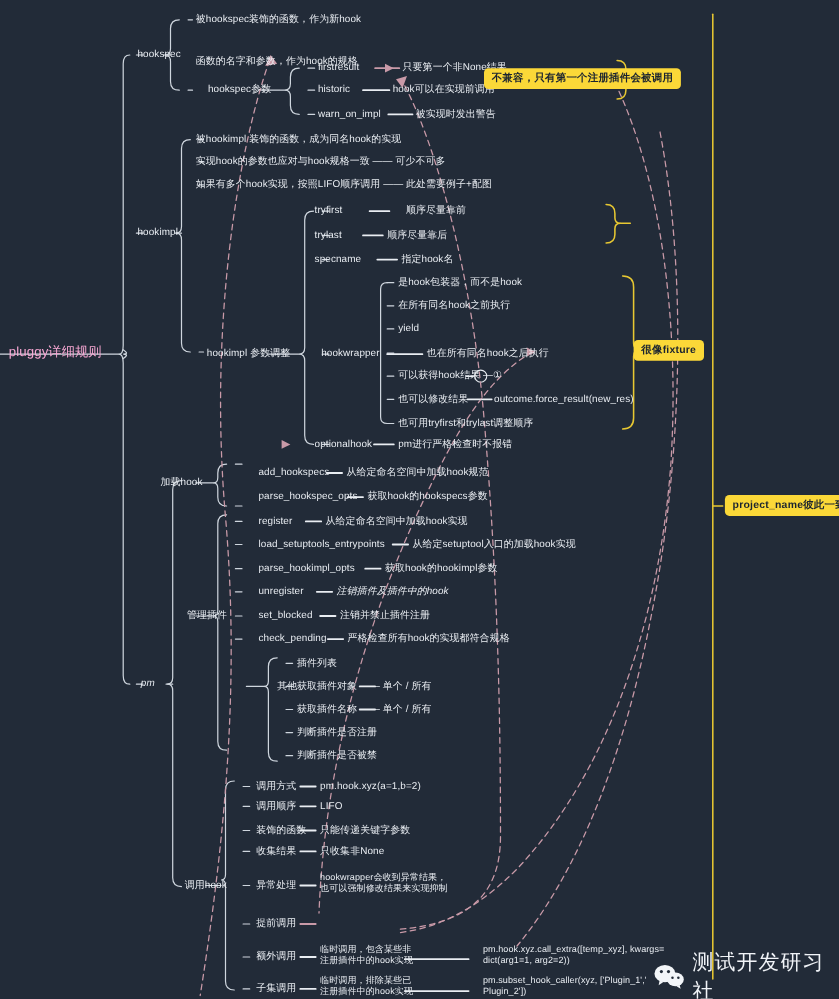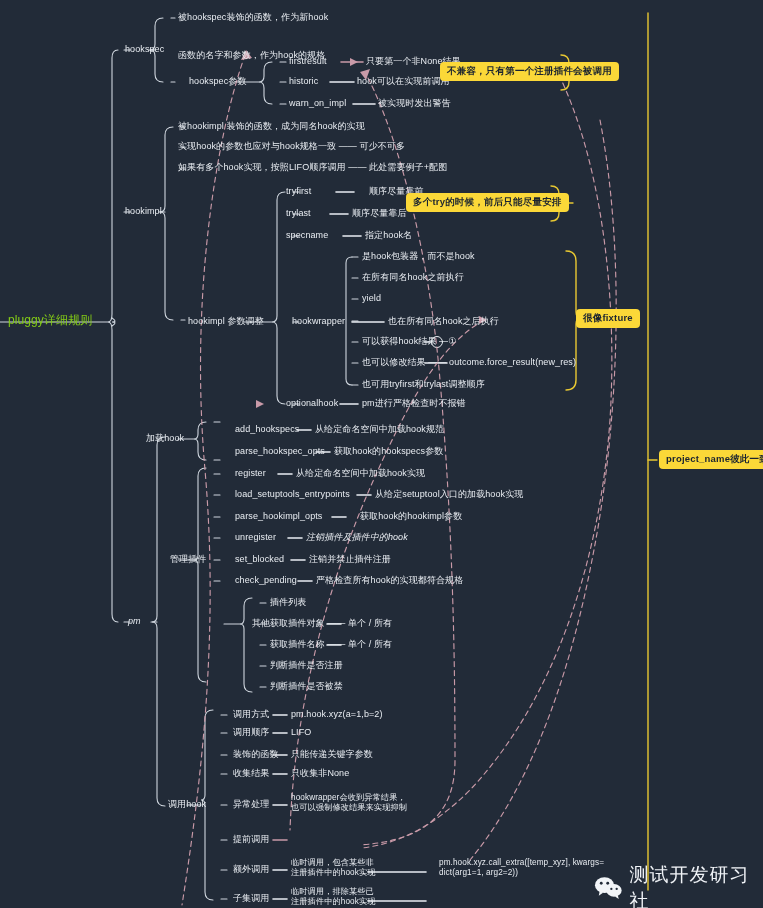--- a/index.html
+++ b/index.html
@@ -3,21 +3,21 @@
 <meta charset="utf-8">
 <style>
   html,body{margin:0;padding:0;background:#222b38;}
   body{width:763px;height:908px;overflow:hidden;
        font-family:"Liberation Sans","DejaVu Sans",sans-serif;
        color:#e9edf2;}
   #root{position:relative;width:763px;height:908px;}
   svg.layer{position:absolute;left:0;top:0;width:763px;height:908px;pointer-events:none;}
   .node{position:absolute;white-space:nowrap;font-size:9px;color:#e9edf2;line-height:1.25;letter-spacing:.1px;}
   .node.sm{font-size:8.2px;}
-  .node.root{font-size:12px;color:#84cc16;}
+  .node.root{font-size:12px;color:#f9a8d4;}
   .node.two{white-space:pre;line-height:1.22;}
   .callout{position:absolute;background:#fbd838;color:#1b2430;font-size:9.5px;
            padding:3px 7px;border-radius:4px;white-space:nowrap;font-weight:bold;letter-spacing:.2px;}
   .wm{position:absolute;display:flex;align-items:center;gap:7px;}
   .wm .txt{font-size:19px;color:#f0f3f7;letter-spacing:1px;}
 </style>
 </head>
 <body>
 
 <div id="root">
@@ -208,21 +208,21 @@
   <div class="node" style="left:315px;top:424px;">从给定命名空间中加载hook规范</div>
   <div class="node" style="left:235px;top:446px;">parse_hookspec_opts</div>
   <div class="node" style="left:334px;top:446px;">获取hook的hookspecs参数</div>
 
   <div class="node" style="left:170px;top:554px;">管理插件</div>
   <div class="node" style="left:235px;top:468px;">register</div>
   <div class="node" style="left:296px;top:468px;">从给定命名空间中加载hook实现</div>
   <div class="node" style="left:235px;top:489px;">load_setuptools_entrypoints</div>
   <div class="node" style="left:375px;top:489px;">从给定setuptool入口的加载hook实现</div>
   <div class="node" style="left:235px;top:511px;">parse_hookimpl_opts</div>
-  <div class="node" style="left:350px;top:511px;margin-left:10px;">获取hook的hookimpl参数</div>
+  <div class="node" style="left:350px;top:511px;">获取hook的hookimpl参数</div>
   <div class="node" style="left:235px;top:532px;">unregister</div>
   <div class="node" style="left:306px;top:532px;font-style:italic;">注销插件及插件中的hook</div>
   <div class="node" style="left:235px;top:554px;">set_blocked</div>
   <div class="node" style="left:309px;top:554px;">注销并禁止插件注册</div>
   <div class="node" style="left:235px;top:575px;">check_pending</div>
   <div class="node" style="left:316px;top:575px;">严格检查所有hook的实现都符合规格</div>
 
   <div class="node" style="left:210px;top:618px;margin-left:42px;">其他</div>
   <div class="node" style="left:270px;top:597px;">插件列表</div>
   <div class="node" style="left:270px;top:618px;">获取插件对象 —— 单个 / 所有</div>
@@ -244,23 +244,24 @@
 也可以强制修改结果来实现抑制</div>
   <div class="node" style="left:233px;top:834px;">提前调用</div>
   <div class="node" style="left:233px;top:864px;">额外调用</div>
   <div class="node two sm" style="left:291px;top:858px;">临时调用，包含某些非
 注册插件中的hook实现</div>
   <div class="node two sm" style="left:439px;top:858px;">pm.hook.xyz.call_extra([temp_xyz], kwargs=
 dict(arg1=1, arg2=2))</div>
   <div class="node" style="left:233px;top:893px;">子集调用</div>
   <div class="node two sm" style="left:291px;top:887px;">临时调用，排除某些已
 注册插件中的hook实现</div>
+  <div class="node two sm" style="left:439px;top:887px;">pm.subset_hook_caller(xyz, ['Plugin_1',' 
+Plugin_2'])</div>
 
   <div class="callout" style="left:440px;top:62px;text-align:center;">不兼容，只有第一个注册插件会被调用</div>
-  <div class="callout" style="left:406px;top:193px;">多个try的时候，前后只能尽量安排</div>
   <div class="callout" style="left:576px;top:309px;">很像fixture</div>
   <div class="callout" style="left:659px;top:450px;">project_name彼此一致</div>
 
   <div class="wm" style="left:594px;top:862px;">
     <svg width="30" height="24" viewBox="0 0 30 24">
       <ellipse cx="11" cy="9" rx="10" ry="8.2" fill="#f2f5f8"></ellipse>
       <polygon points="6,15 5,20 9.5,17" fill="#f2f5f8"></polygon>
       <circle cx="7.6" cy="7" r="1.5" fill="#222b38"></circle>
       <circle cx="14.4" cy="7" r="1.5" fill="#222b38"></circle>
       <ellipse cx="21" cy="14.5" rx="8" ry="6.6" fill="#f2f5f8"></ellipse>

